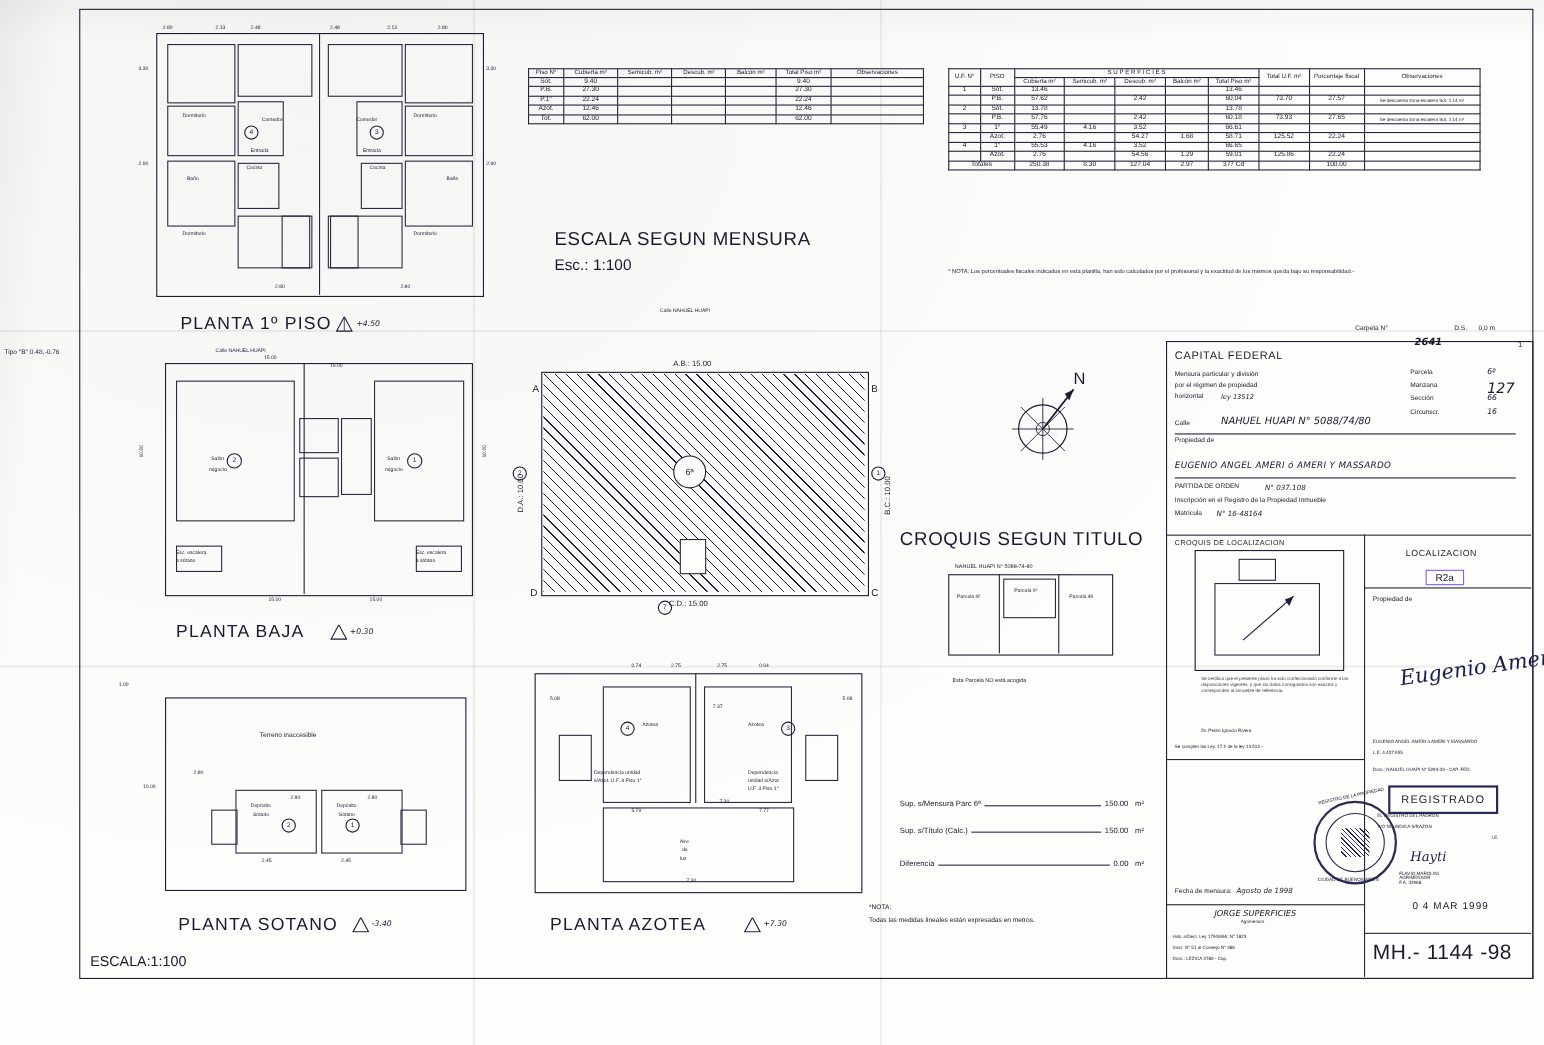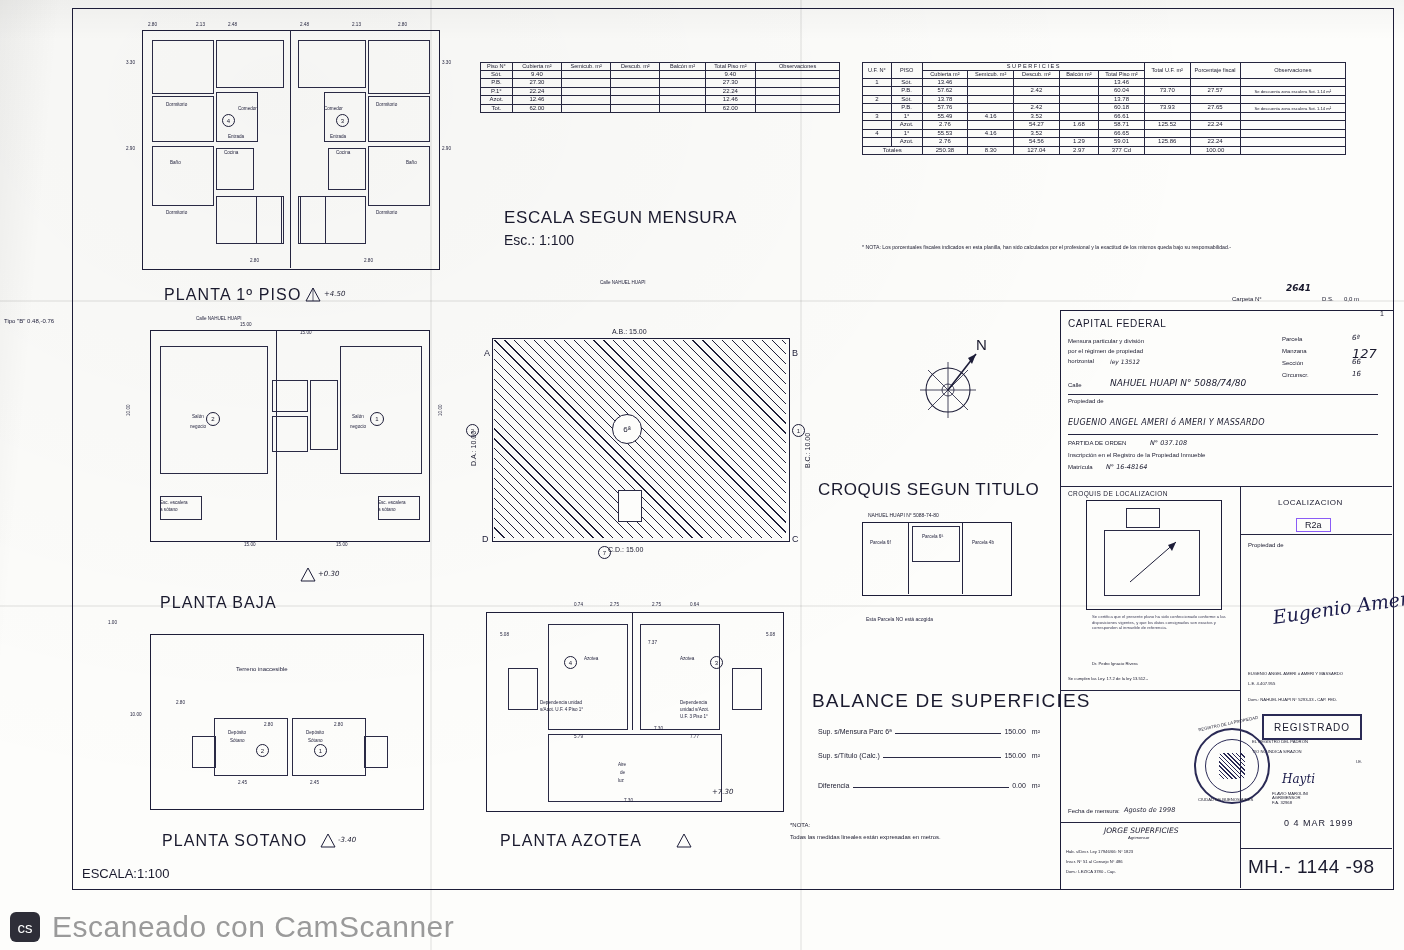--- a/index.html
+++ b/index.html
@@ -318,21 +318,21 @@
   <div class="dim" style="left:160px;top:500px;">Esc. escalera</div>
   <div class="dim" style="left:160px;top:507px;">a sótano</div>
   <div class="dim" style="left:378px;top:500px;">Esc. escalera</div>
   <div class="dim" style="left:378px;top:507px;">a sótano</div>
   <div class="dim" style="left:300px;top:330px;">15.00</div>
   <div class="dim" style="left:240px;top:322px;">15.00</div>
   <div class="dim" style="left:126px;top:416px;transform:rotate(-90deg);transform-origin:left top;">10.00</div>
   <div class="dim" style="left:438px;top:416px;transform:rotate(-90deg);transform-origin:left top;">10.00</div>
   <div class="dim" style="left:244px;top:542px;">15.00</div>
   <div class="dim" style="left:336px;top:542px;">15.00</div>
-  <div class="plan-title lbl" style="left:160px;top:566px;margin-top:28px;">PLANTA BAJA</div>
+  <div class="plan-title lbl" style="left:160px;top:566px;">PLANTA BAJA</div>
   <div class="lbl sm hand" style="left:318px;top:570px;">+0.30</div>
   <svg style="position:absolute;left:300px;top:568px;width:16px;height:14px">
       <polygon points="8,0 15,13 1,13" fill="none" stroke="#1d1d38" stroke-width="1"></polygon>
     </svg>
 
   <div class="lbl dim" style="left:236px;top:666px;font-size:6px;">Terreno inaccesible</div>
   <div class="roomwall" style="left:150px;top:634px;width:272px;height:174px;border-style:solid;"></div>
   <div class="thinwall" style="left:214px;top:718px;width:72px;height:56px;"></div>
   <div class="thinwall" style="left:292px;top:718px;width:72px;height:56px;"></div>
   <div class="thinwall" style="left:192px;top:736px;width:22px;height:30px;"></div>
@@ -425,26 +425,25 @@
   <div class="dim" style="left:652px;top:602px;">2.75</div>
   <div class="dim" style="left:690px;top:602px;">0.64</div>
   <div class="dim" style="left:648px;top:640px;">7.37</div>
   <div class="dim" style="left:574px;top:734px;">5.79</div>
   <div class="dim" style="left:654px;top:726px;">7.30</div>
   <div class="dim" style="left:690px;top:734px;">7.77</div>
   <div class="dim" style="left:624px;top:798px;">7.30</div>
   <div class="dim" style="left:500px;top:632px;">5.08</div>
   <div class="dim" style="left:766px;top:632px;">5.08</div>
   <div class="plan-title lbl" style="left:500px;top:832px;">PLANTA AZOTEA</div>
-  <div class="lbl sm hand" style="left:694px;top:788px;margin-left:18px;">+7.30</div>
+  <div class="lbl sm hand" style="left:694px;top:836px;">+7.30</div>
   <svg style="position:absolute;left:676px;top:834px;width:16px;height:14px">
       <polygon points="8,0 15,13 1,13" fill="none" stroke="#1d1d38" stroke-width="1"></polygon>
     </svg>
 
-  <div class="lbl big-title" style="left:812px;top:690px;">BALANCE DE SUPERFICIES</div>
   <div style="position:absolute;left:818px;top:728px;width:222px;display:flex;align-items:baseline;">
     <span class="sm">Sup. s/Mensura  Parc 6ª</span>
     <span style="flex:1;border-bottom:.8px solid #2a2a45;margin:0 3px 2px 3px;"></span>
     <span class="sm">150.00</span>
     <span class="sm" style="margin-left:6px;">m²</span>
   </div>
   <div style="position:absolute;left:818px;top:752px;width:222px;display:flex;align-items:baseline;">
     <span class="sm">Sup. s/Título (Calc.)</span>
     <span style="flex:1;border-bottom:.8px solid #2a2a45;margin:0 3px 2px 3px;"></span>
     <span class="sm">150.00</span>
@@ -461,21 +460,21 @@
 
   <div class="frame" style="left:1060px;top:310px;width:332px;height:578px;border-width:1.4px;"></div>
   <div class="hair" style="left:1060px;top:486px;width:332px;height:1.2px;"></div>
   <div class="hair" style="left:1240px;top:486px;width:1.2px;height:402px;"></div>
   <div class="hair" style="left:1240px;top:534px;width:152px;height:1.2px;"></div>
   <div class="hair" style="left:1060px;top:690px;width:180px;height:1.2px;"></div>
   <div class="hair" style="left:1060px;top:822px;width:180px;height:1.2px;"></div>
   <div class="hair" style="left:1240px;top:848px;width:152px;height:1.2px;"></div>
 
   <div class="lbl" style="left:1232px;top:296px;font-size:6px;">Carpeta N°</div>
-  <div class="lbl hand" style="left:1286px;top:283px;font-size:9px;font-weight:bold;">2641</div>
+  <div class="lbl hand" style="left:1286px;top:307px;font-size:9px;font-weight:bold;">2641</div>
   <div class="lbl" style="left:1322px;top:296px;font-size:6px;">D.S.</div>
   <div class="lbl" style="left:1344px;top:296px;font-size:6px;">0,0 m</div>
   <div class="lbl" style="left:1380px;top:310px;font-size:7px;">1</div>
 
   <div class="lbl" style="left:1068px;top:318px;font-size:10px;letter-spacing:.6px;">CAPITAL FEDERAL</div>
   <div class="lbl" style="left:1068px;top:338px;font-size:6px;">Mensura particular y división</div>
   <div class="lbl" style="left:1068px;top:348px;font-size:6px;">por el régimen de propiedad</div>
   <div class="lbl" style="left:1068px;top:358px;font-size:6px;">horizontal</div>
   <div class="lbl hand" style="left:1110px;top:358px;font-size:6px;">ley 13512</div>
 
@@ -543,19 +542,13 @@
   <div class="lbl" style="left:1068px;top:808px;font-size:6px;">Fecha de mensura:</div>
   <div class="lbl hand" style="left:1124px;top:806px;font-size:6.5px;">Agosto de 1998</div>
   <div class="lbl hand" style="left:1104px;top:826px;font-size:7.5px;">JORGE SUPERFICIES</div>
   <div class="lbl xtiny" style="left:1128px;top:836px;">Agrimensor</div>
   <div class="lbl xtiny" style="left:1066px;top:850px;">Hab. s/Decr. Ley 17946/66: N° 1823</div>
   <div class="lbl xtiny" style="left:1066px;top:860px;">Inscr. N° 51 al Consejo       N° 486</div>
   <div class="lbl xtiny" style="left:1066px;top:870px;">Dom.: LEZICA 3780 - Cap.</div>
 
   <div class="lbl" style="left:1248px;top:856px;font-size:19px;letter-spacing:.5px;">MH.- 1144 -98</div>
 
-  <div class="watermark">
-    <div class="cs-badge">
-        <span>cs</span>
-      </div>
-    <div class="cs-text">Escaneado con CamScanner</div>
-  </div>
 </div>
 
 </body></html>

